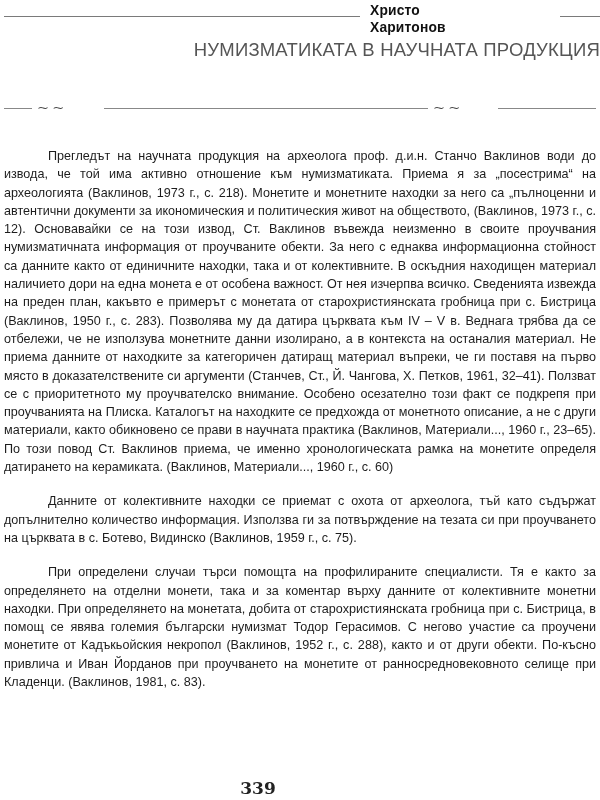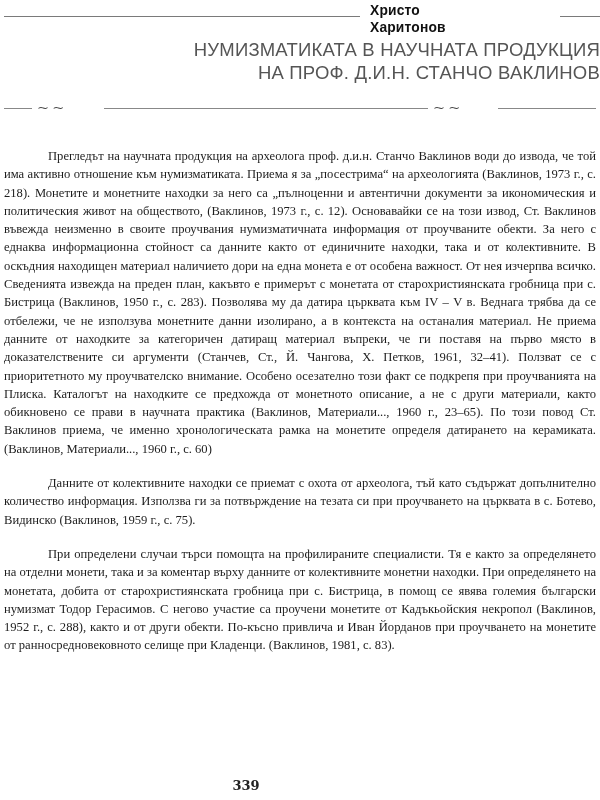--- a/index.html
+++ b/index.html
@@ -82,57 +82,56 @@
       font-family: "DejaVu Serif", serif;
       font-size: 10px;
       color: #444;
       letter-spacing: 1px;
     }
     .body-text {
       position: absolute;
       top: 147px;
       left: 4px;
       width: 592px;
-      font-family: Liberation Serif, serif;
+      font-family: Liberation Sans, sans-serif;
       font-size: 12.6px;
       line-height: 18.3px;
       color: #1d1d1d;
       text-align: justify;
     }
     .body-text p {
       margin: 0;
       text-indent: 44px;
       hyphens: manual;
     }
     .body-text p + p { margin-top: 16px; }
     .body-text p.spaced { margin-top: 16px; }
     .page-number {
       position: absolute;
       top: 778px;
-      left: 4px;
+      left: 16px;
       width: 484px;
       text-align: center;
       font-family: "DejaVu Serif", serif;
       font-weight: bold;
-      font-size: 13px;
+      font-size: 17px;
       color: #222;
     }
   </style>
 </head>
 <body>
 
 <div class="running-header">
   <div class="rule-left"></div>
   <div class="author">Христо Харитонов</div>
   <div class="rule-right"></div>
 </div>
 
 <div class="title-block">
   <div>НУМИЗМАТИКАТА В НАУЧНАТА ПРОДУКЦИЯ</div>
-  <div>НА ПРОФ. Д.И.Н. СТАНЧО ВАКЛИНОВ</div>
 </div>
 
 <div class="ornament-rule">
   <div class="seg" style="left:4px;width:28px;"></div>
   <span class="orn" style="left:38px;">⁓ ⁓</span>
   <div class="seg" style="left:104px;width:324px;"></div>
   <span class="orn" style="left:434px;">⁓ ⁓</span>
   <div class="seg" style="left:498px;width:98px;"></div>
 </div>
 

